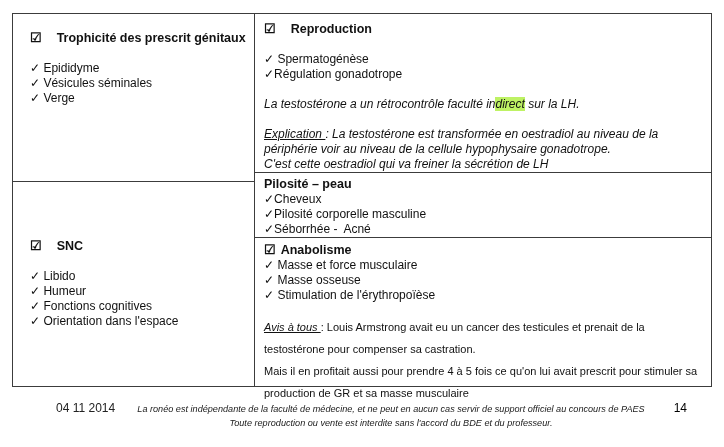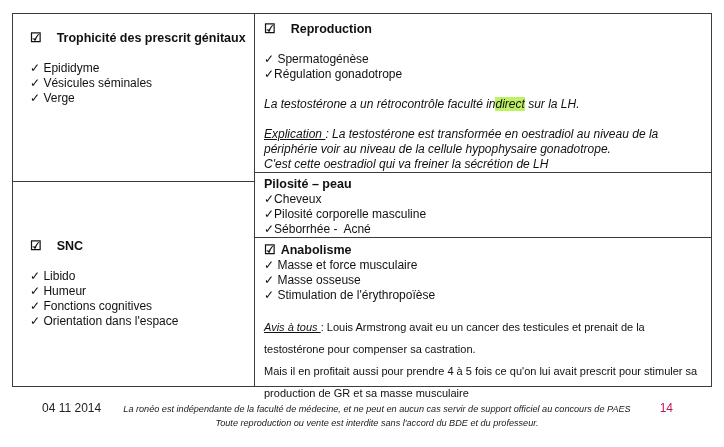--- a/index.html
+++ b/index.html
@@ -23,28 +23,28 @@
   .hdr .box{font-size:13px;}
   .gap-wide{width:15px;display:inline-block;}
   .gap-narrow{width:5px;display:inline-block;}
   .spacer{height:15px;}
   .item{white-space:pre;}
   .note{font-style:italic;margin-top:0;}
   mark.hl{background:#bef264;padding:0;color:inherit;}
   .u-lbl{text-decoration:underline;}
   .avis{font-size:11px;line-height:22px;margin-top:13px;}
   .avis .u-lbl{font-style:italic;}
-  .footer{position:absolute;left:2px;top:398px;width:689px;height:40px;}
+  .footer{position:absolute;left:16px;top:398px;width:689px;height:40px;}
   .footer-date{position:absolute;left:40px;top:3px;font-size:12px;color:#222;}
   .footer-disclaimer{
     position:absolute;left:105px;top:4px;width:540px;text-align:center;
     font-size:9.5px;line-height:14px;font-style:italic;color:#1a1a1a;
     transform:scaleX(0.96);transform-origin:center;
   }
-  .footer-page{position:absolute;right:18px;top:3px;font-size:12px;color:#be185d;}
+  .footer-page{position:absolute;right:18px;top:3px;font-size:12px;color:#000000;}
 </style>
 </head>
 <body>
 
 <div class="doc-table">
 
   <div class="col-left">
 
     <div class="cell cell-trophicite">
       <div class="hdr">

